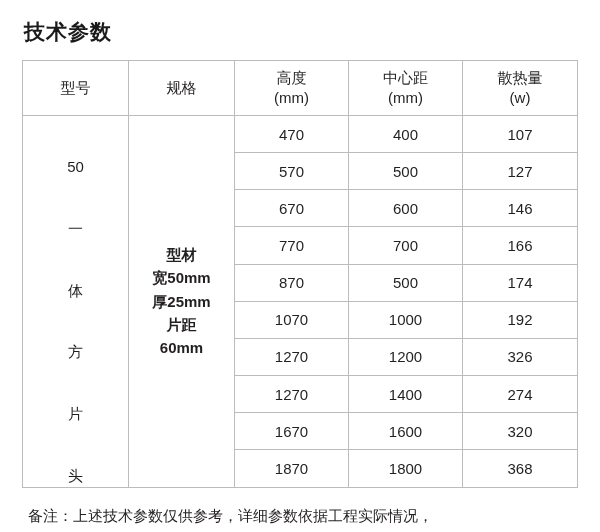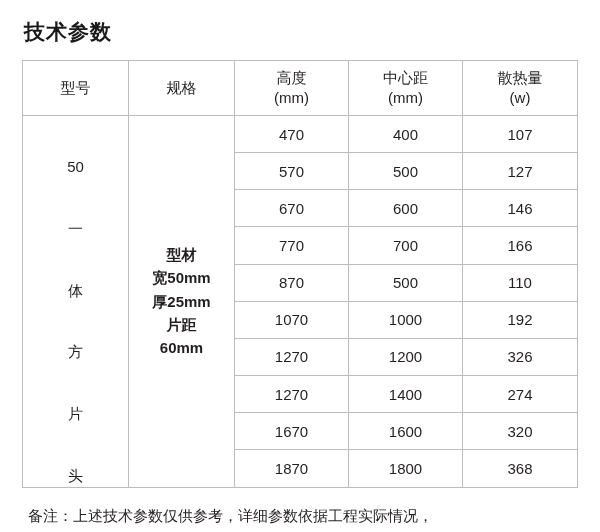--- a/index.html
+++ b/index.html
@@ -156,21 +156,21 @@
         <td class="col-w">146</td>
       </tr>
       <tr>
         <td class="col-h">770</td>
         <td class="col-c">700</td>
         <td class="col-w">166</td>
       </tr>
       <tr>
         <td class="col-h">870</td>
         <td class="col-c">500</td>
-        <td class="col-w">110</td>
+        <td class="col-w">174</td>
       </tr>
       <tr>
         <td class="col-h">1070</td>
         <td class="col-c">1000</td>
         <td class="col-w">192</td>
       </tr>
       <tr>
         <td class="col-h">1270</td>
         <td class="col-c">1200</td>
         <td class="col-w">326</td>

